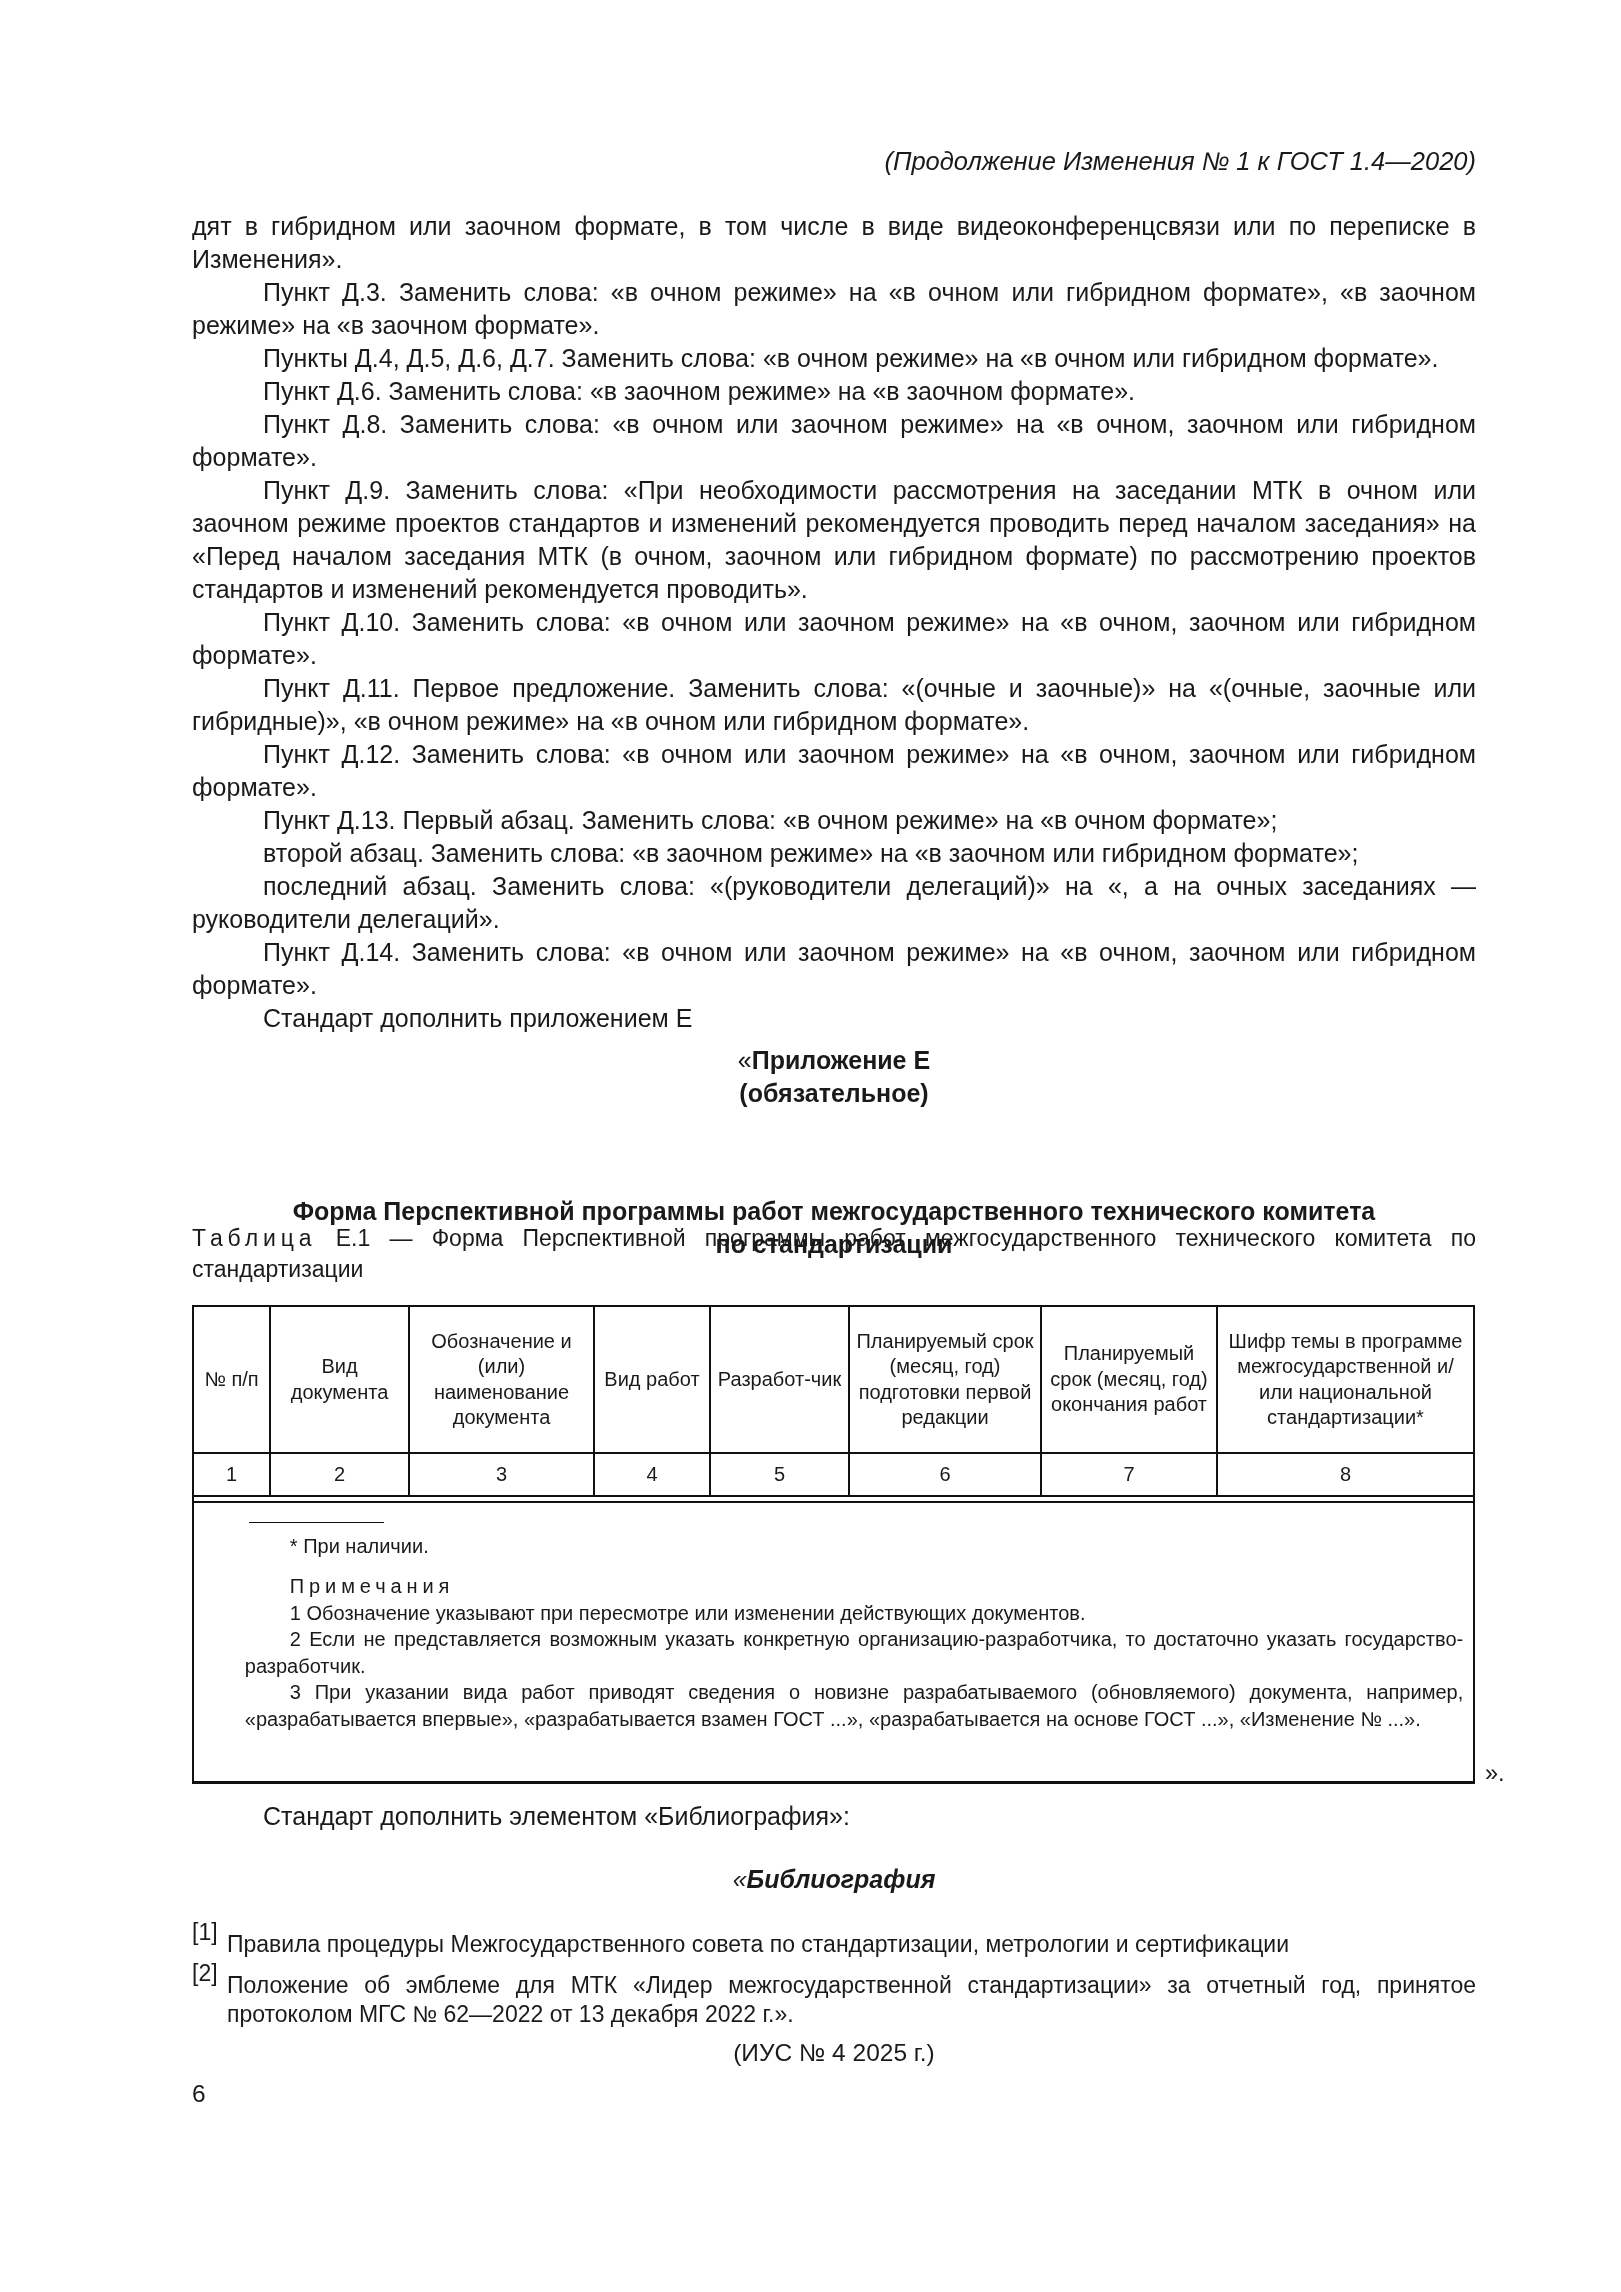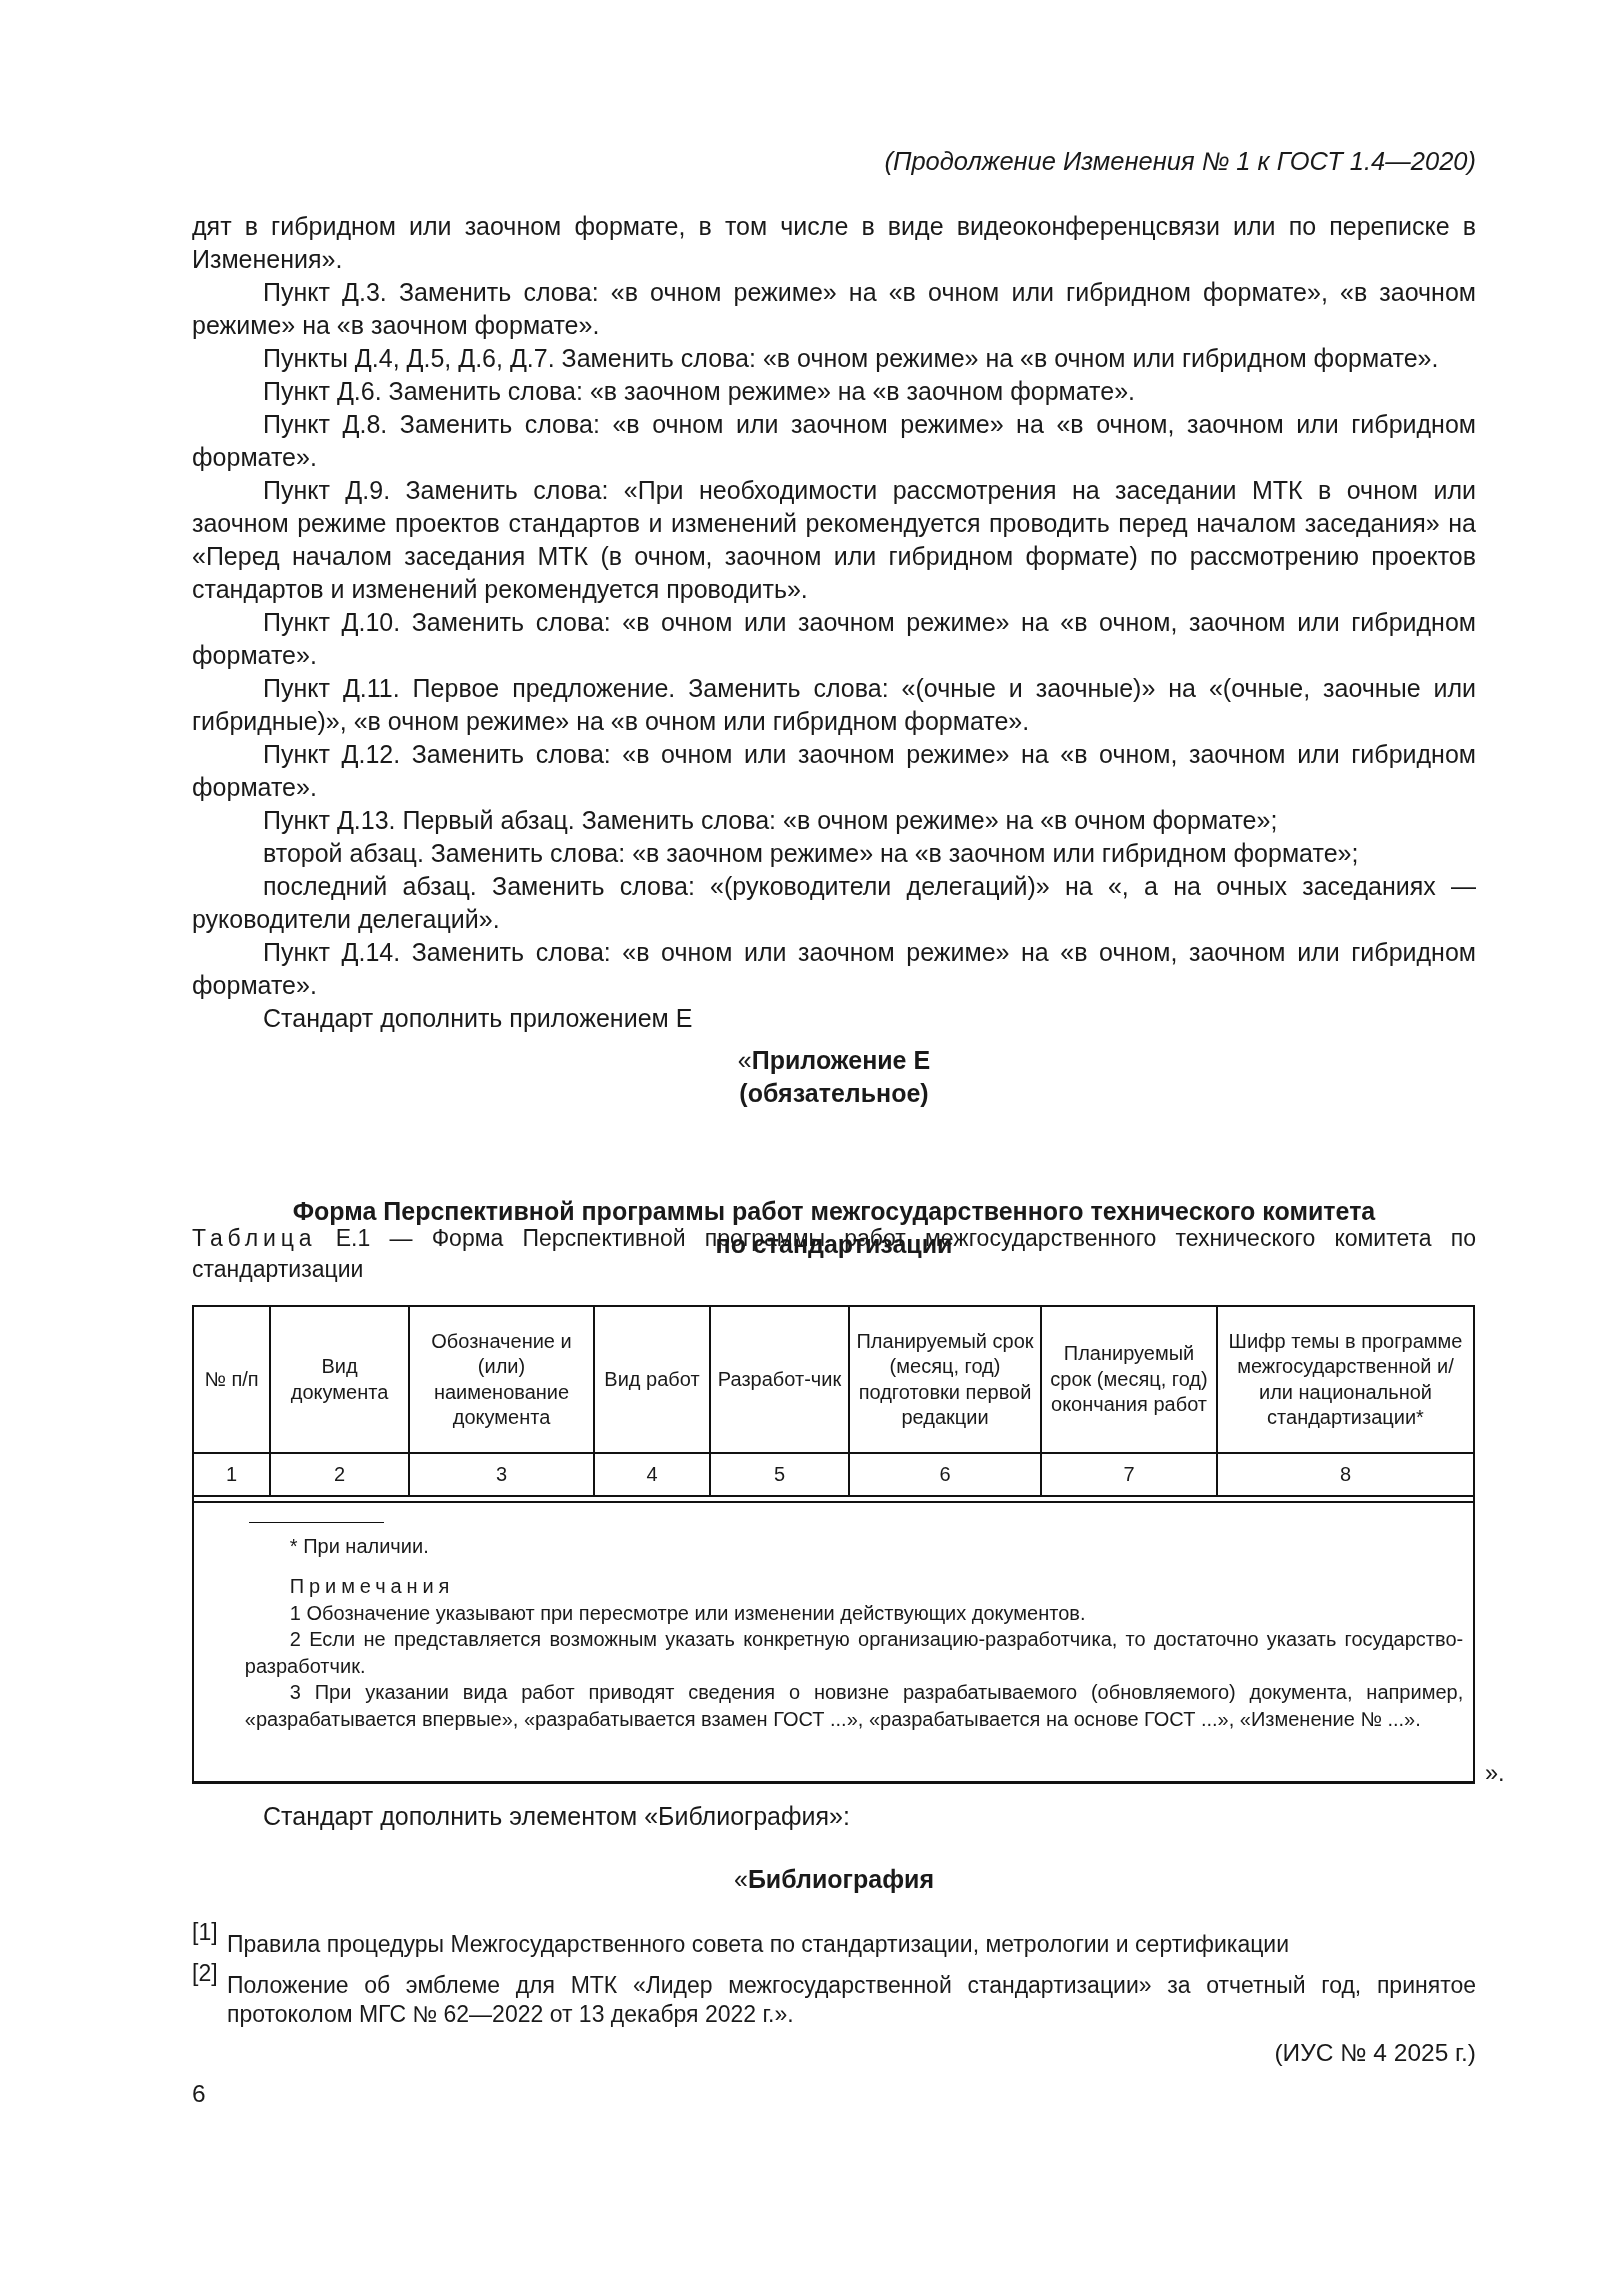--- a/index.html
+++ b/index.html
@@ -36,26 +36,26 @@
   table.grid tr.head th { height: 145px; }
   table.grid tr.nums td { height: 41px; border-bottom: 2px solid #111; }
   .dbl { height: 3.9px; border-bottom: 2px solid #111; }
   .foot { padding: 0 9.8px 0 9.8px; font-size: 20px; line-height: 26.5px; text-align: justify; margin-left: 41px; }
   .foot .rule { width: 135px; border-top: 1.5px solid #111; margin: 19.6px 0 9.8px 3.9px; }
   .foot p { margin: 0; }
   .foot .fi { text-indent: 45px; }
   .foot .ni { text-indent: 45px; }
   .close-quote { position: absolute; top: 1760px; left: 1293px; font-size: 23.5px; }
   .after-table { position: absolute; top: 1800px; left: 0; width: 1284px; font-size: 25px; line-height: 33px; }
-  .biblio-title { position: absolute; top: 1865px; left: 0; width: 1284px; font-size: 25px; text-align: center; }
+  .biblio-title { position: absolute; top: 1865px; left: 0; width: 1284px; font-size: 25px; text-align: center; font-style: italic; }
   .biblio { position: absolute; top: 1918px; left: 0; width: 1284px; font-size: 23px; line-height: 29px; }
   .biblio .item { display: flex; }
   .biblio .num { width: 35px; flex: none; }
   .biblio .txt { flex: 1; text-align: justify; margin-top: 12px; }
-  .ius { position: absolute; top: 2039px; left: 0; width: 1284px; text-align: right; font-size: 24.5px; }
+  .ius { position: absolute; top: 2039px; left: 0; width: 1284px; text-align: center; font-size: 24.5px; }
   .page-num { position: absolute; top: 2080px; left: 0; font-size: 24.5px; }
 </style>
 </head>
 <body>
 
 <div class="page">
 
   <div class="running-header">(Продолжение Изменения № 1 к ГОСТ 1.4—2020)</div>
 
   <div class="body-text">

